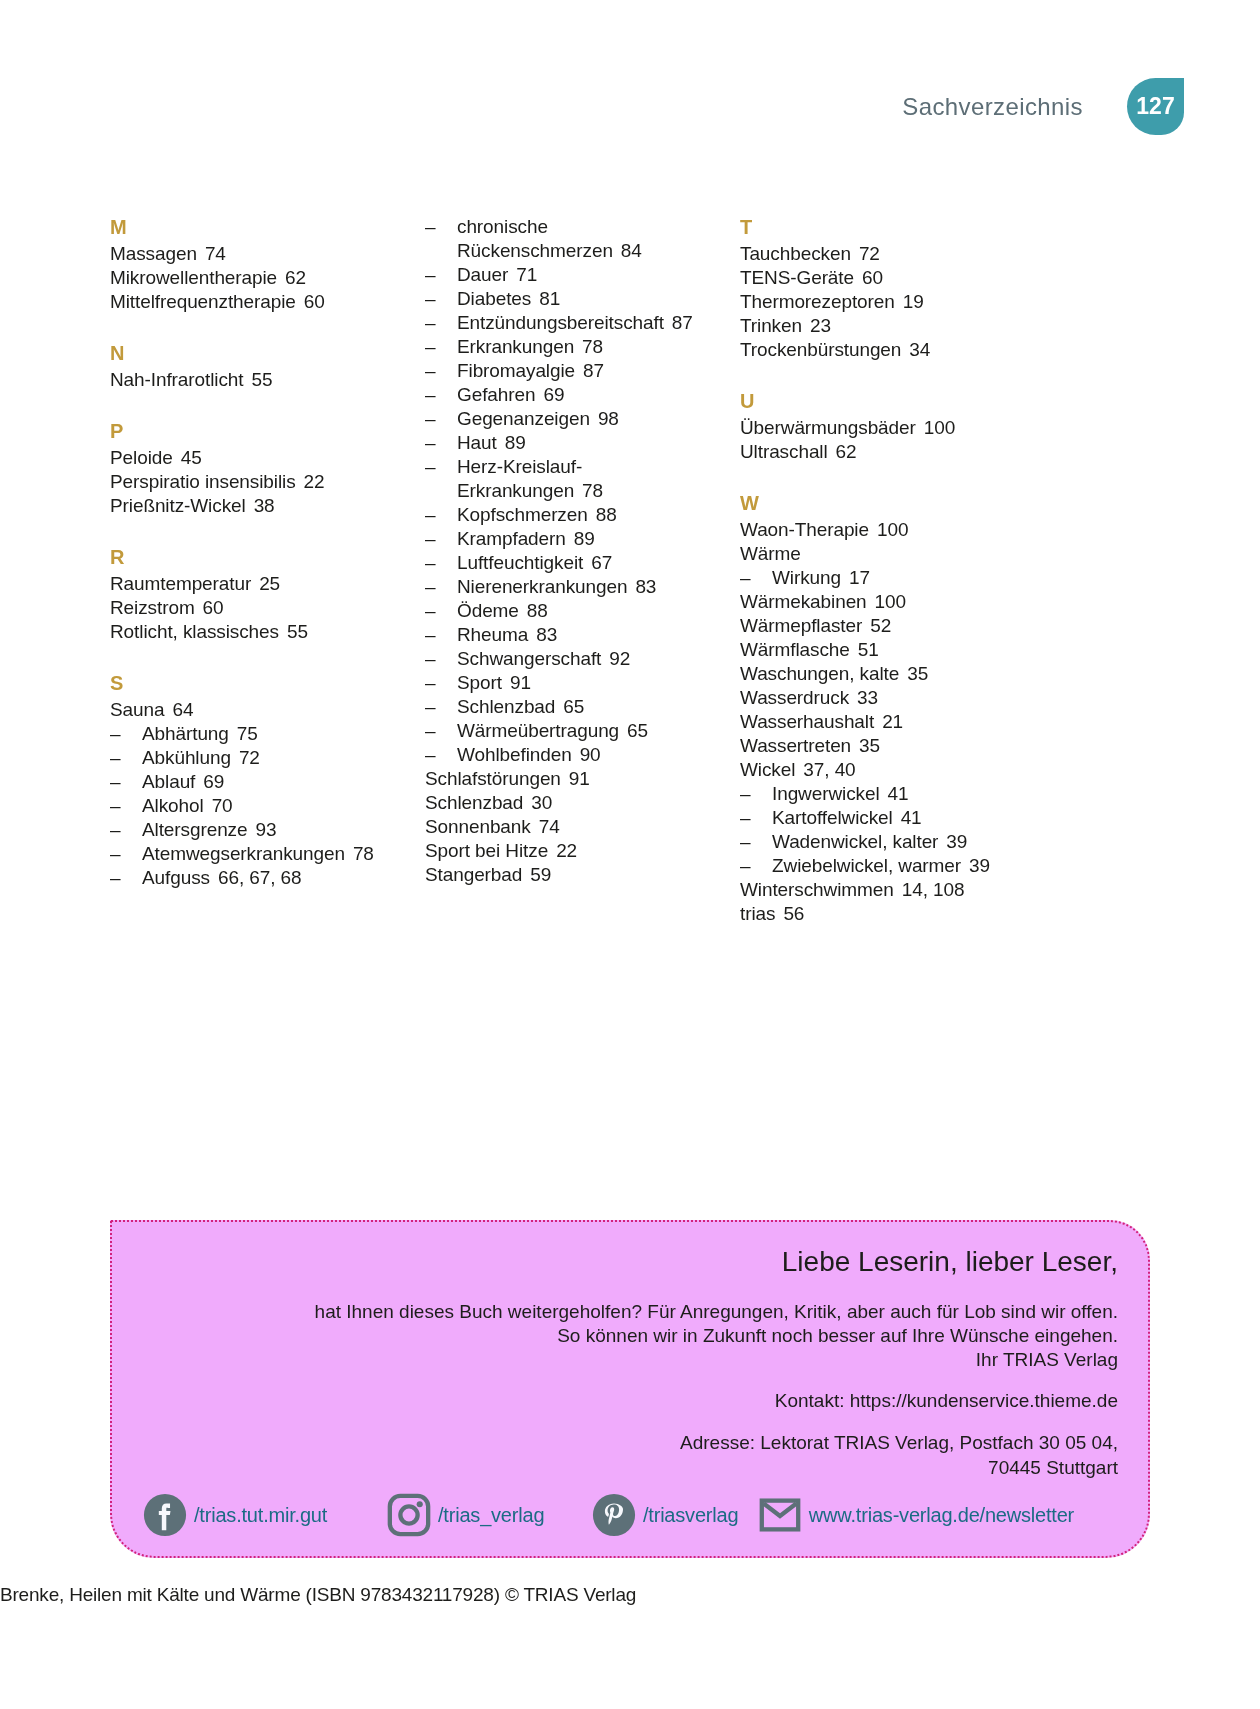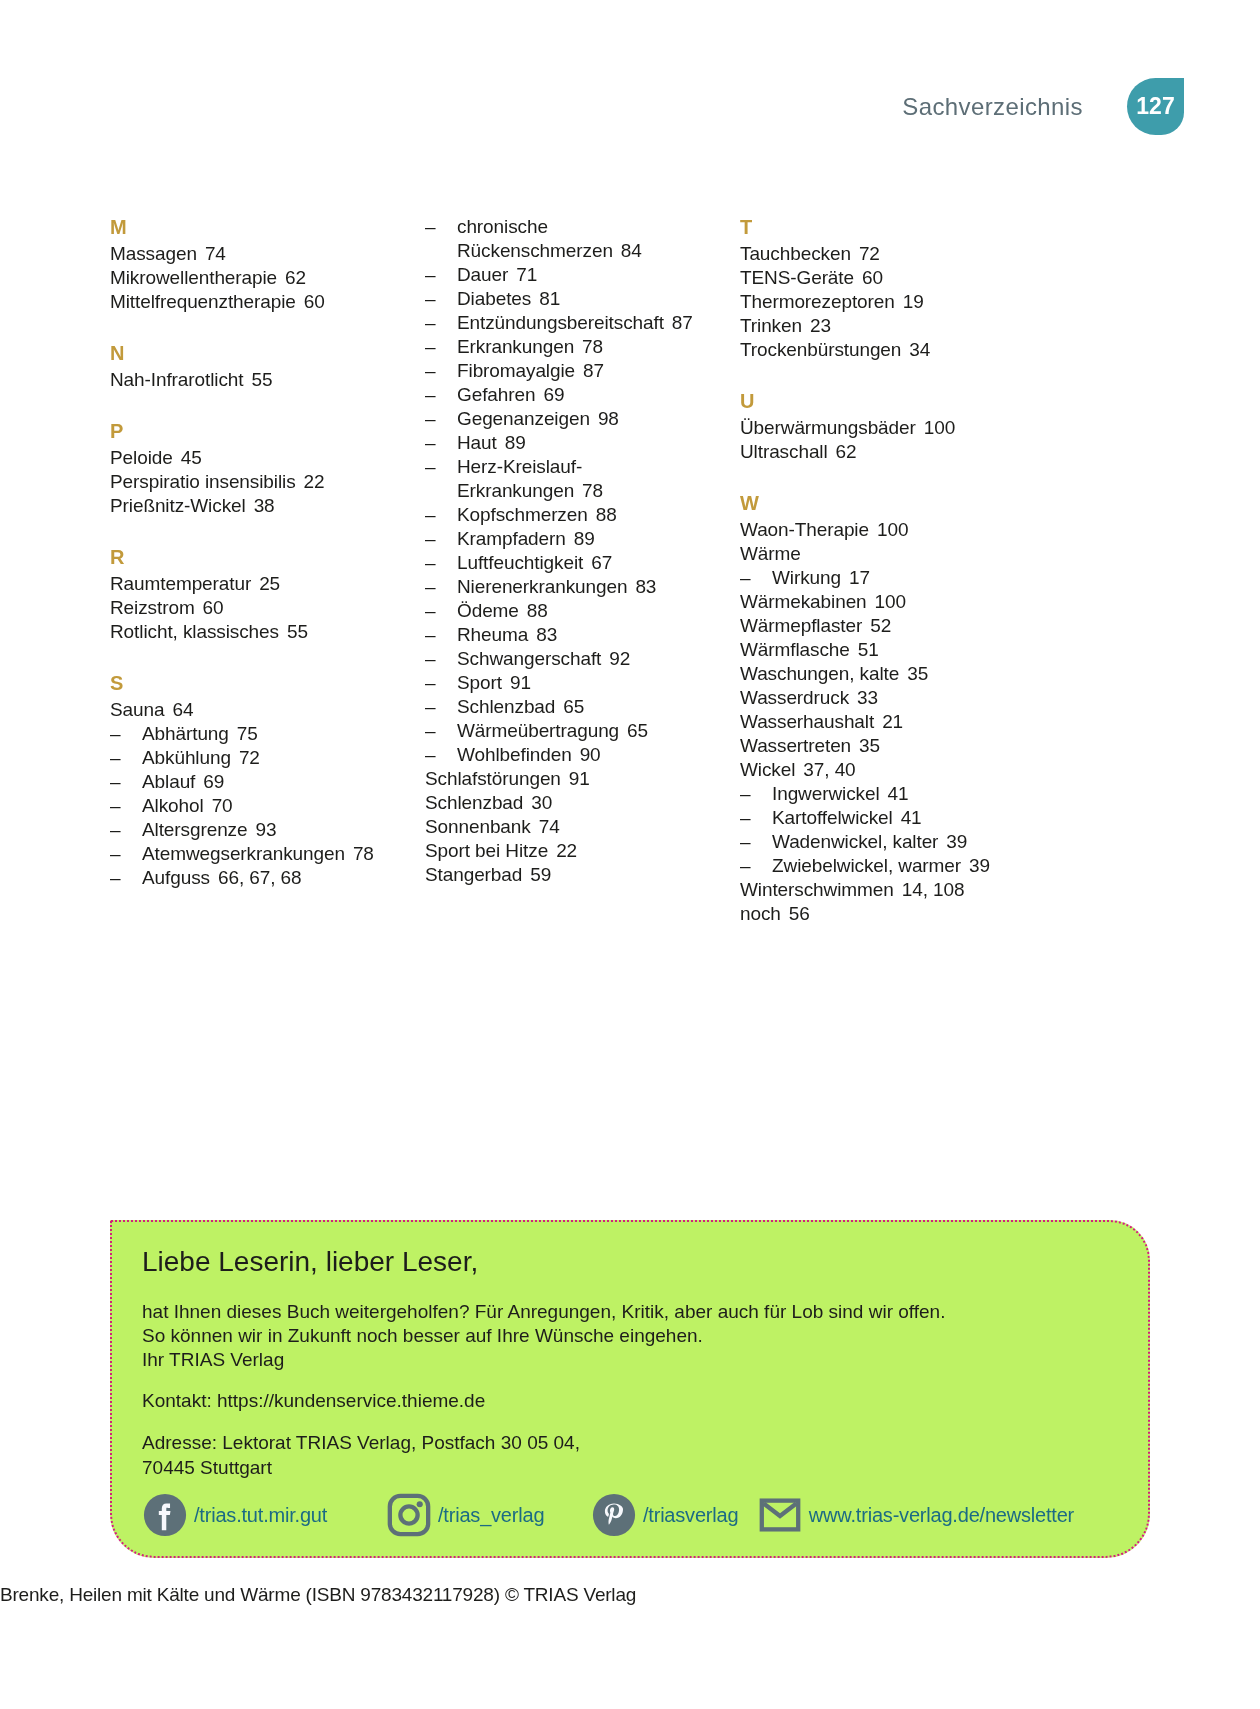--- a/index.html
+++ b/index.html
@@ -55,22 +55,22 @@
     font-size:19px;line-height:24px;letter-spacing:-0.1px;
   }
   .entry .pg{margin-left:8px;}
   .entry.sub{padding-left:32px;text-indent:-32px;}
   .entry.sub .dash{display:inline-block;width:32px;text-indent:0;}
   
   .feedback-box{
     margin:120px 110px 0 110px;
     border:2px dotted var(--pink);
     border-radius:0 40px 44px 44px;
-    background:#bef264;
-    text-align:left;
+    background:#f0abfc;
+    text-align:right;
     padding:24px 30px 18px 30px;
   }
   .fb-title{
     font-size:28px;font-weight:normal;margin:0 0 22px 0;color:var(--ink);
   }
   .fb-intro{font-size:19px;line-height:24px;margin:0 0 17px 0;}
   .fb-contact{font-size:19px;line-height:24px;margin:0 0 17px 0;}
   .fb-address{font-size:19px;line-height:25px;margin:0 0 12px 0;}
   .social-row{
     display:grid;
@@ -188,21 +188,21 @@
         <div class="entry"><span class="lbl">Waschungen, kalte</span><span class="pg">35</span></div>
         <div class="entry"><span class="lbl">Wasserdruck</span><span class="pg">33</span></div>
         <div class="entry"><span class="lbl">Wasserhaushalt</span><span class="pg">21</span></div>
         <div class="entry"><span class="lbl">Wassertreten</span><span class="pg">35</span></div>
         <div class="entry"><span class="lbl">Wickel</span><span class="pg">37, 40</span></div>
         <div class="entry sub"><span class="dash">–</span><span class="lbl">Ingwerwickel</span><span class="pg">41</span></div>
         <div class="entry sub"><span class="dash">–</span><span class="lbl">Kartoffelwickel</span><span class="pg">41</span></div>
         <div class="entry sub"><span class="dash">–</span><span class="lbl">Wadenwickel, kalter</span><span class="pg">39</span></div>
         <div class="entry sub"><span class="dash">–</span><span class="lbl">Zwiebelwickel, warmer</span><span class="pg">39</span></div>
         <div class="entry"><span class="lbl">Winterschwimmen</span><span class="pg">14, 108</span></div>
-        <div class="entry"><span class="lbl">noch</span><span class="pg">56</span></div>
+        <div class="entry"><span class="lbl">trias</span><span class="pg">56</span></div>
       </section>
     </div>
   </main>
 
 <section class="feedback-box">
   <h2 class="fb-title">Liebe Leserin, lieber Leser,</h2>
   <p class="fb-intro">
     <span>hat Ihnen dieses Buch weitergeholfen? Für Anregungen, Kritik, aber auch für Lob sind wir offen.</span><br>
     <span>So können wir in Zukunft noch besser auf Ihre Wünsche eingehen.</span><br>
     <span>Ihr TRIAS Verlag</span>

